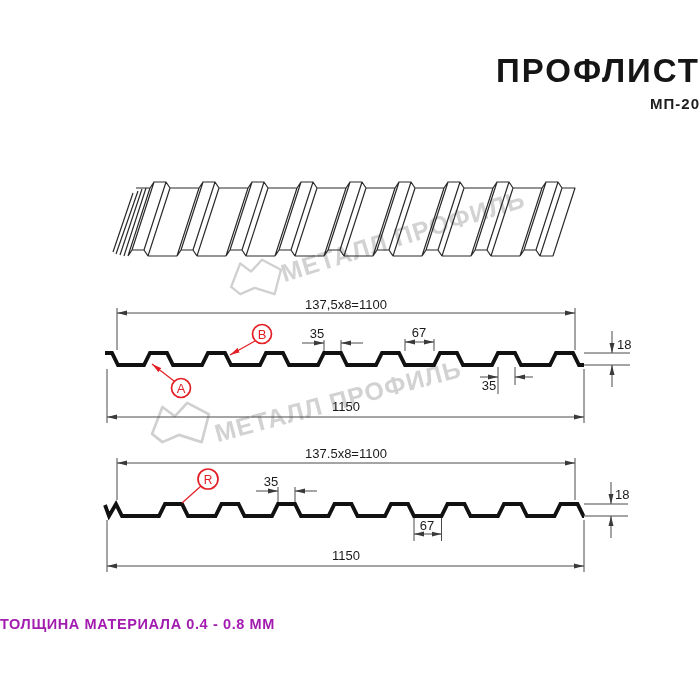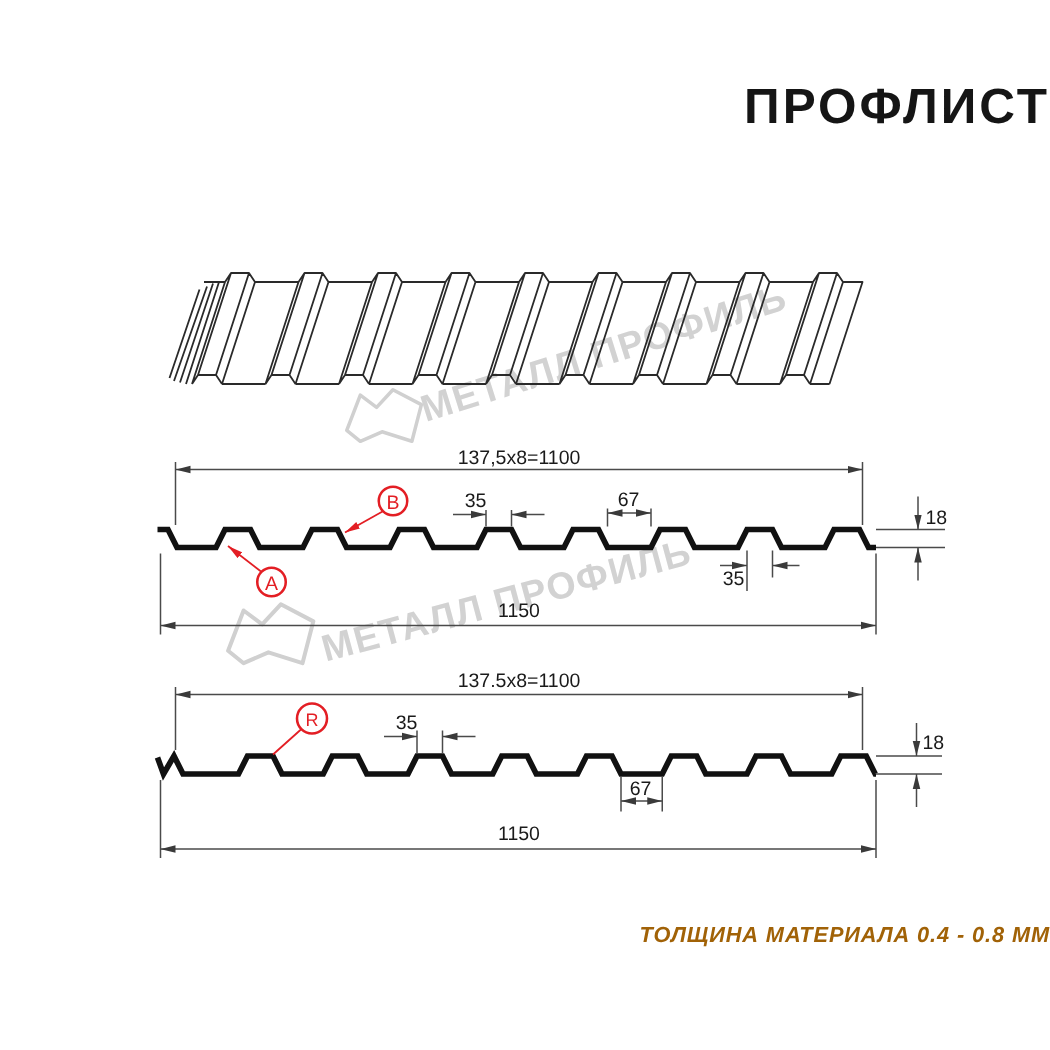--- a/index.html
+++ b/index.html
@@ -1,22 +1,22 @@
 <!DOCTYPE html>
 <html><head>
 <meta charset="utf-8">
 <style>
   html,body{margin:0;padding:0;background:#ffffff;}
   .page{position:relative;width:700px;height:700px;background:#ffffff;overflow:hidden;
         font-family:"Liberation Sans",sans-serif;}
   .header{position:absolute;top:52px;left:0;width:700px;text-align:right;}
   .header h1{margin:0;font-size:33px;font-weight:800;letter-spacing:2px;color:#151515;}
   .subtitle{margin-top:5px;font-size:15px;font-weight:700;letter-spacing:1px;color:#1d1d1d;}
-  .footer{position:absolute;top:616px;left:0;width:700px;text-align:right;
-          font-size:14.5px;font-weight:700;letter-spacing:.6px;color:#a16207;font-style:italic;}
+  .footer{position:absolute;top:616px;left:0;width:700px;text-align:left;
+          font-size:14.5px;font-weight:700;letter-spacing:.6px;color:#a21caf;}
   
   .wm-logo{position:absolute;z-index:1;}
   .wm-logo path{fill:none;stroke:#d0d0d0;stroke-width:2.6;stroke-linejoin:round;}
   .wm-text{position:absolute;z-index:1;height:30px;line-height:30px;white-space:nowrap;
            font-size:25px;font-weight:700;letter-spacing:1px;color:#d2d2d2;transform-origin:0 100%;}
   .logo1{left:228px;top:258px;width:57px;height:38px;}
   .t1{left:286px;top:258px;transform:rotate(-17.4deg);}
   .logo2{left:150px;top:400px;width:62px;height:45px;}
   .t2{left:219px;top:418px;transform:rotate(-15deg);}
   #drawing{position:absolute;left:0;top:0;z-index:2;}
@@ -28,20 +28,21 @@
   .redlbl line{stroke:#e31e24;stroke-width:1.2;}
   .redtxt{font-family:"Liberation Sans",sans-serif;font-size:13px;fill:#e31e24;}
 </style>
 </head>
 <body>
 
 <div class="page">
 
   <div class="header">
     <h1>ПРОФЛИСТ</h1>
+    <div class="subtitle">МП-20</div>
   </div>
 
   <svg class="wm-logo logo1" viewBox="0 0 60 42">
     <path d="M2,32 L12,6 L24,15 L36,2 L57,13 L50,40 L28,33 L12,40 Z"></path>
   </svg>
   <div class="wm-text t1">МЕТАЛЛ ПРОФИЛЬ</div>
 
   <svg class="wm-logo logo2" viewBox="0 0 60 42">
     <path d="M2,32 L12,6 L24,15 L36,2 L57,13 L50,40 L28,33 L12,40 Z"></path>
   </svg>

